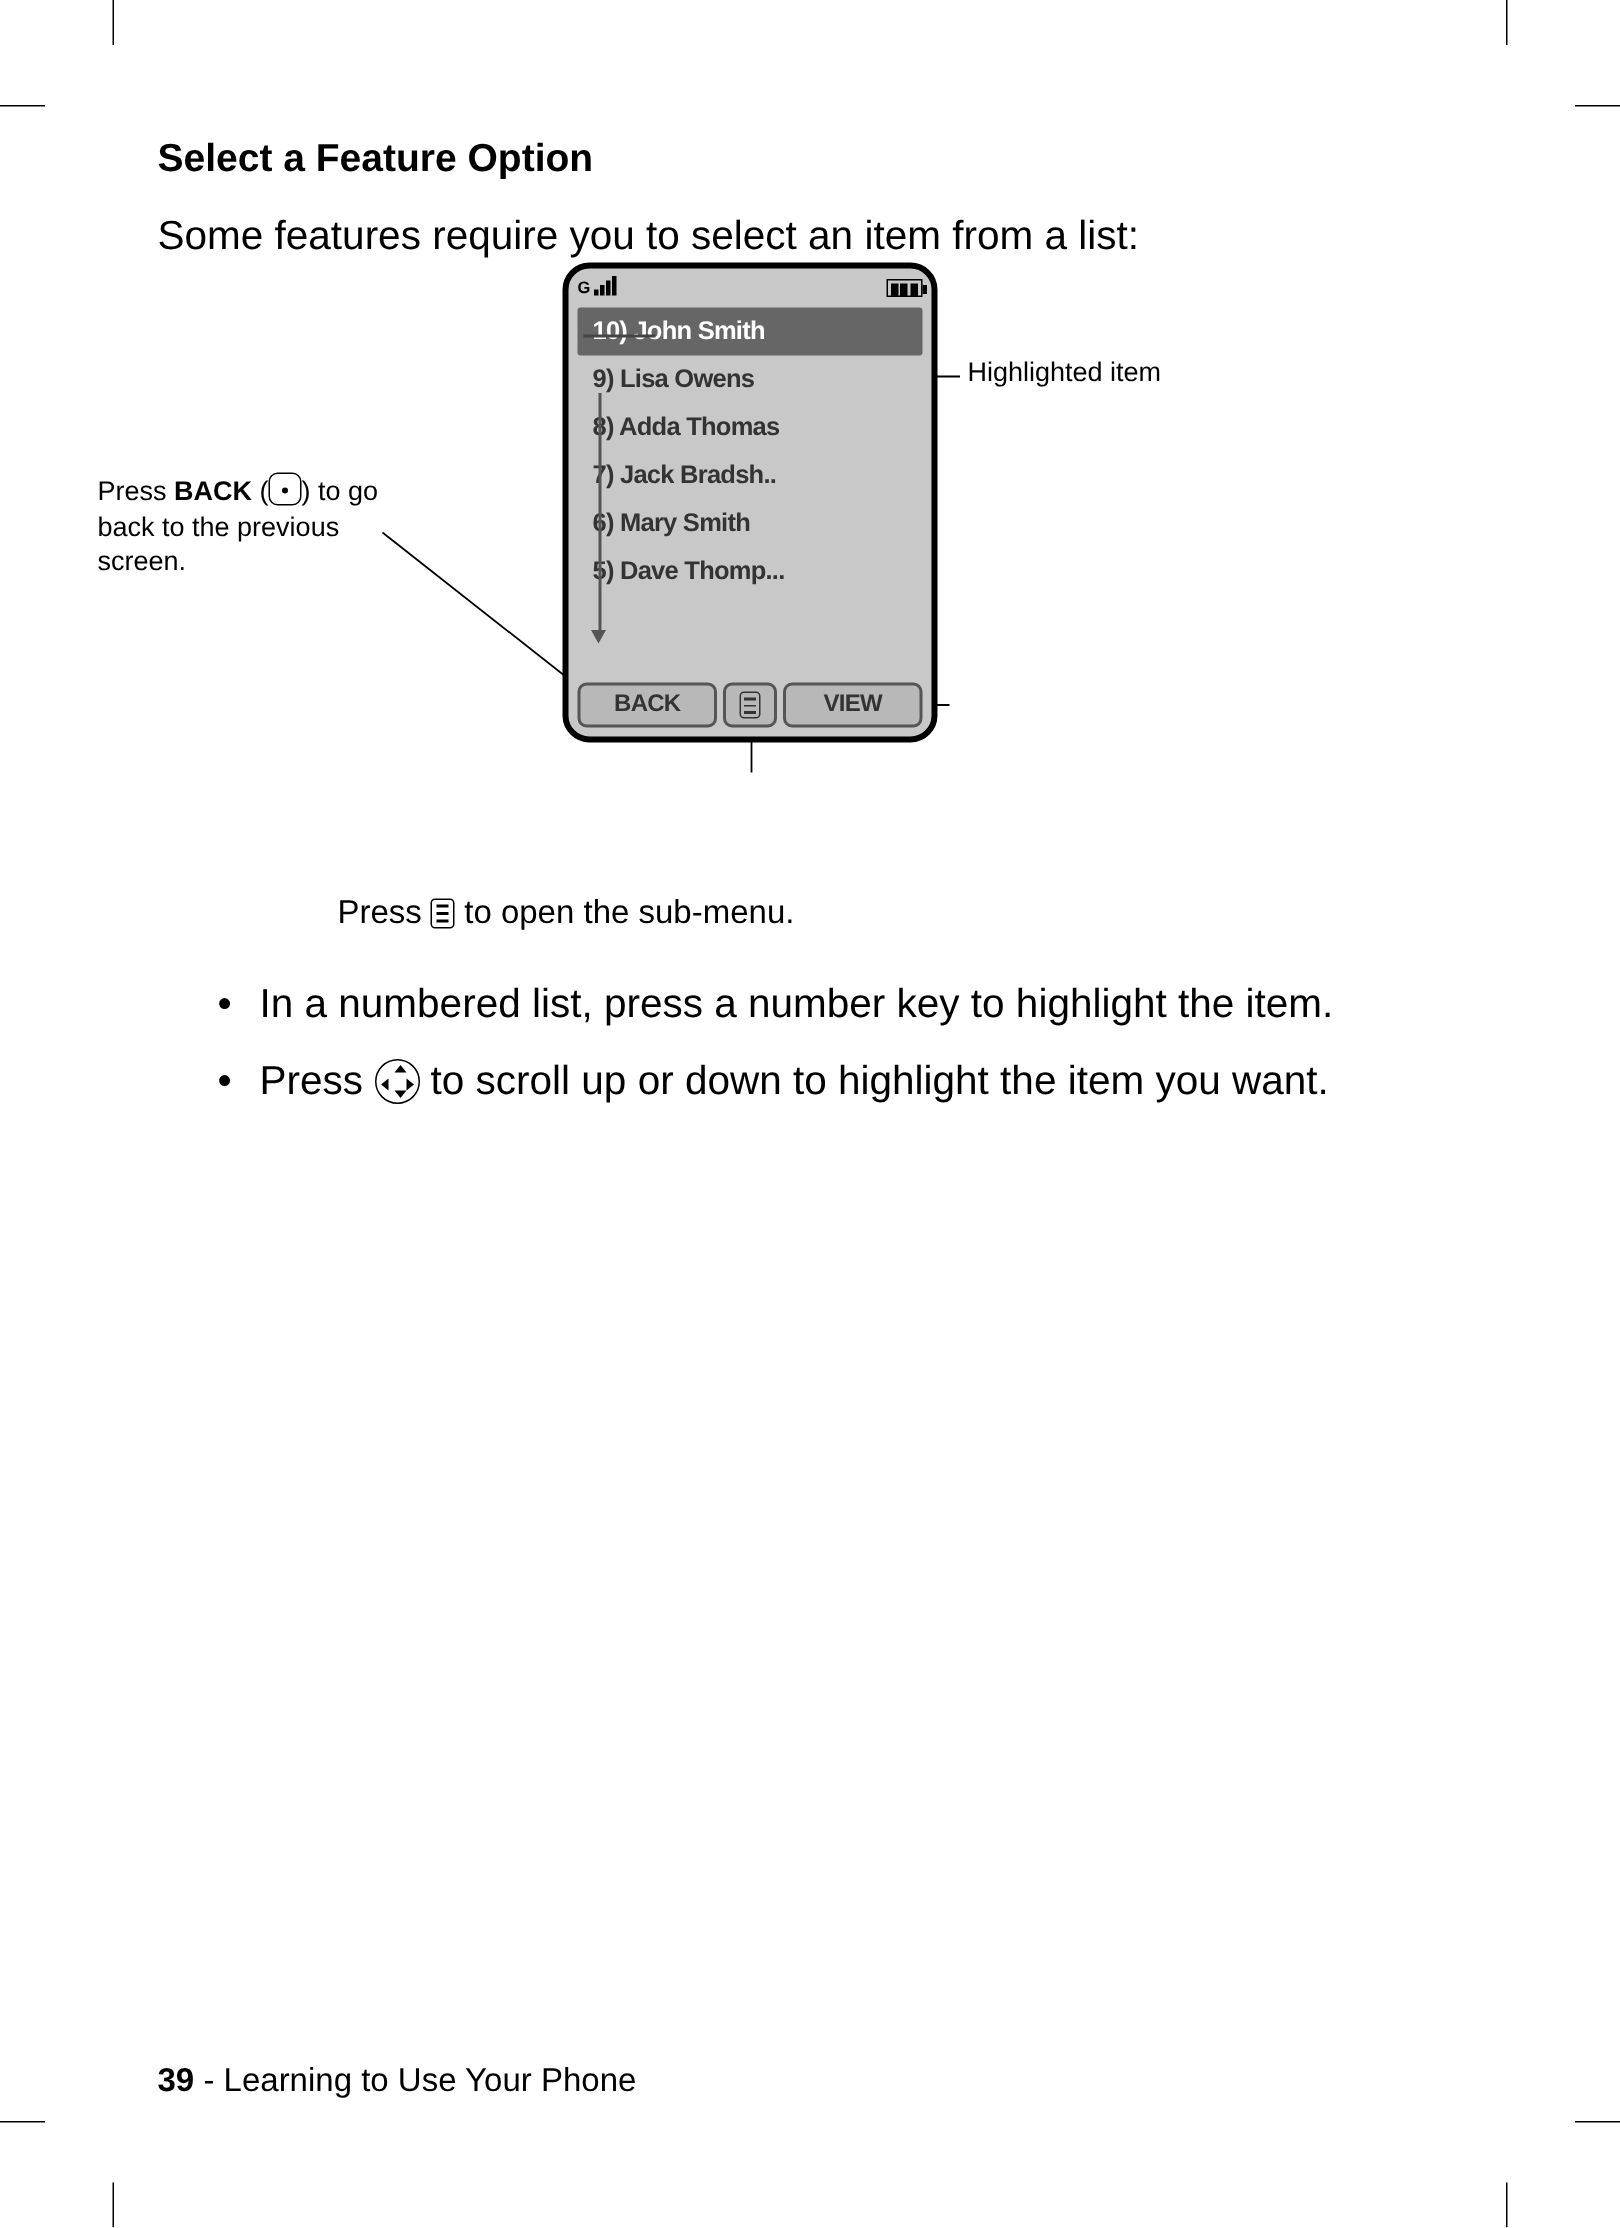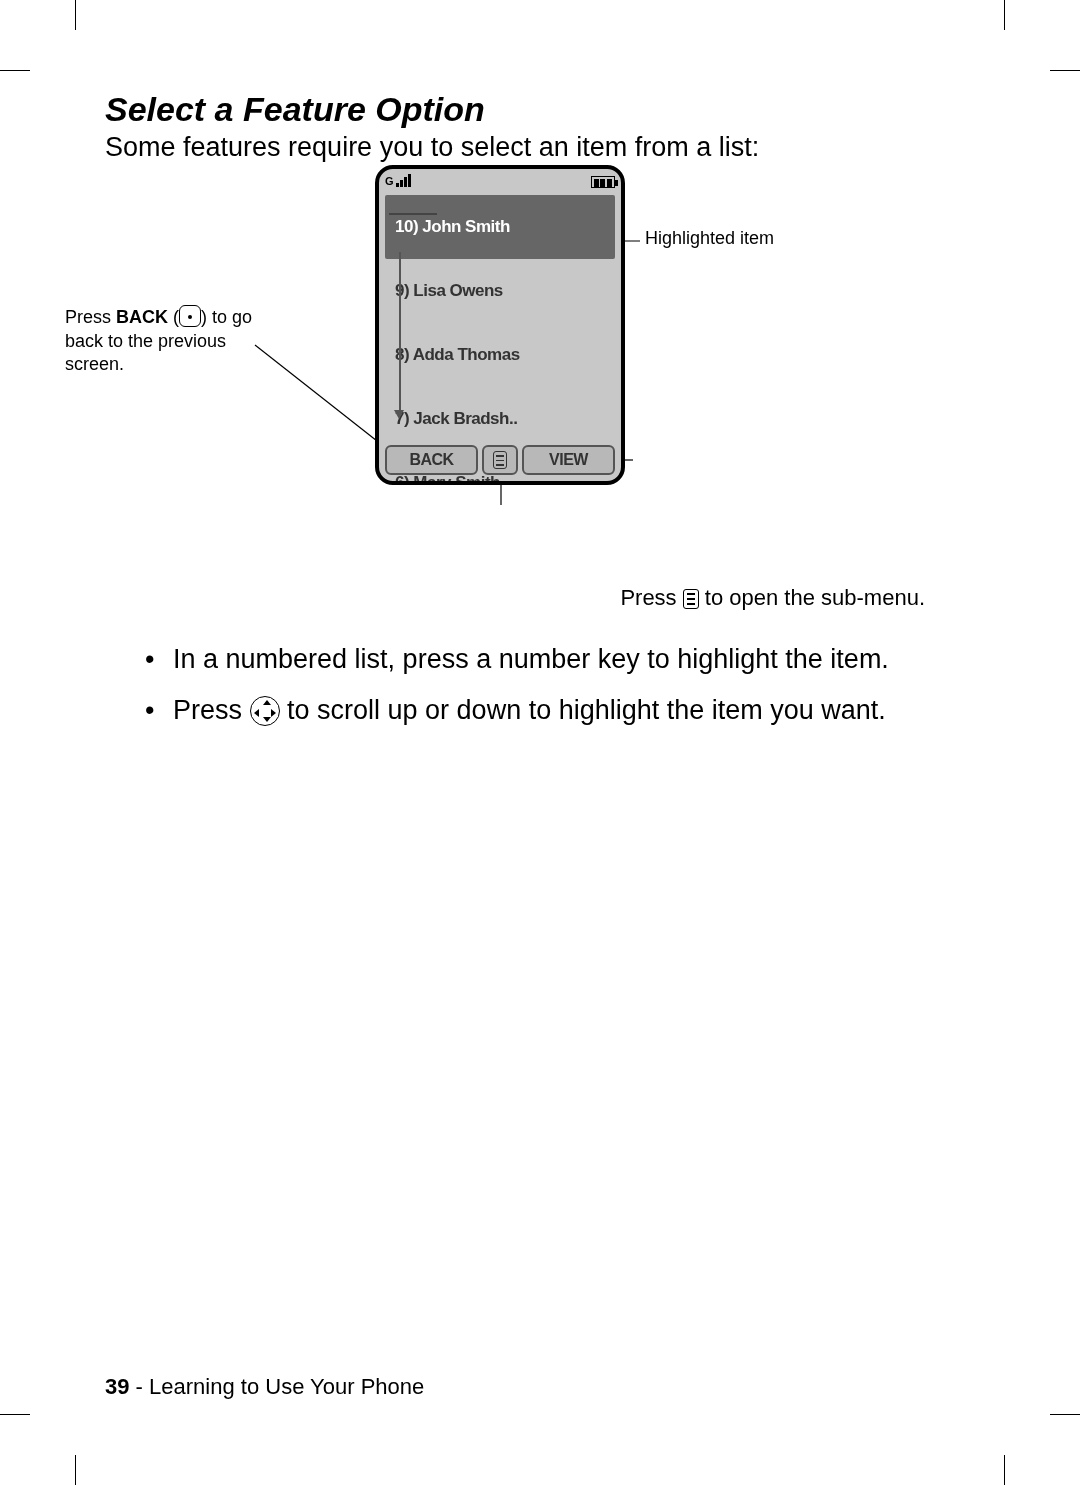--- a/index.html
+++ b/index.html
@@ -15,23 +15,23 @@
   .cm-h { height: 1px; width: 30px; }
   .cm-v { width: 1px; height: 30px; }
 
   .page {
     position: absolute;
     left: 105px;
     top: 90px;
     width: 820px;
   }
   .section-title {
-    font-size: 34px;
+    font-size: 26px;
     font-weight: bold;
-    font-style: italic;
+    margin-bottom: 18px;
   }
   .intro {
     font-size: 27px;
     line-height: 1.35;
   }
 
   .diagram {
     position: relative;
     width: 820px;
     height: 400px;
@@ -76,21 +76,21 @@
     background: #444;
   }
   .list {
     padding: 0 6px;
   }
   .list-item {
     font-family: Arial, sans-serif;
     font-weight: 900;
     font-size: 17px;
     color: #333;
-    padding: 22px 10px;
+    padding: 6px 10px;
     letter-spacing: -0.5px;
     white-space: nowrap;
     overflow: hidden;
   }
   .list-item.highlighted {
     background: #666;
     color: #fff;
     border-radius: 2px;
   }
   .arrow-down {
@@ -172,21 +172,21 @@
     position:absolute; width:0; height:0;
   }
   .nav-icon::before{ content:""; left:12px; top:3px; border-left:4px solid transparent; border-right:4px solid transparent; border-bottom:5px solid #000;}
   .nav-icon .d{ left:12px; bottom:3px; border-left:4px solid transparent; border-right:4px solid transparent; border-top:5px solid #000;}
   .nav-icon .l{ top:12px; left:3px; border-top:4px solid transparent; border-bottom:4px solid transparent; border-right:5px solid #000;}
   .nav-icon .r{ top:12px; right:3px; border-top:4px solid transparent; border-bottom:4px solid transparent; border-left:5px solid #000;}
 
   svg.lead { position:absolute; overflow:visible; pointer-events:none; }
 
   .sub-caption {
-    text-align: right;
+    text-align: left;
     font-size: 22px;
     margin-left: 120px;
     margin-bottom: 30px;
   }
 
   ul.bullets {
     list-style: none;
     padding-left: 40px;
   }
   ul.bullets li {

